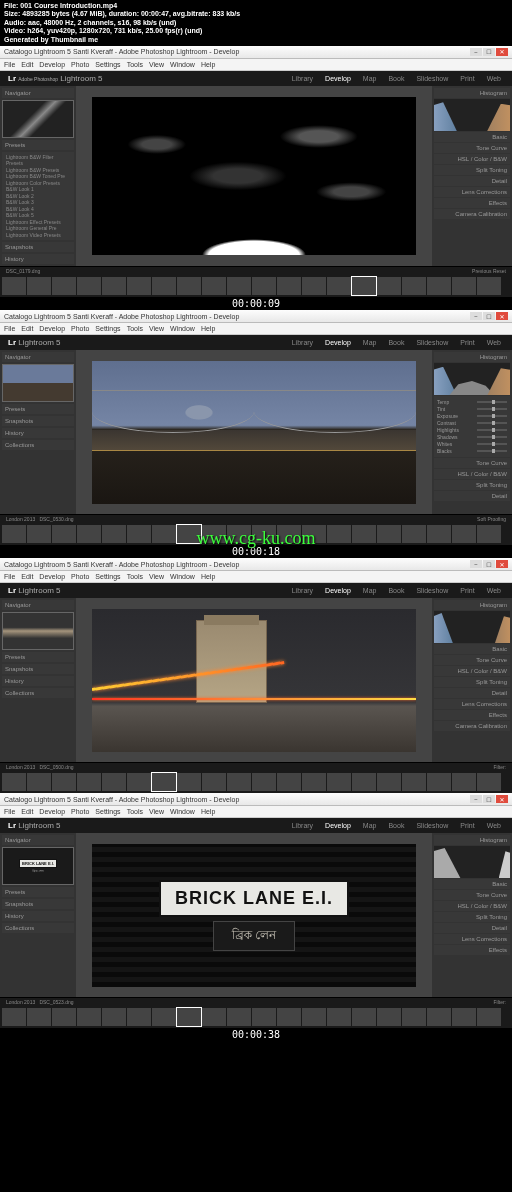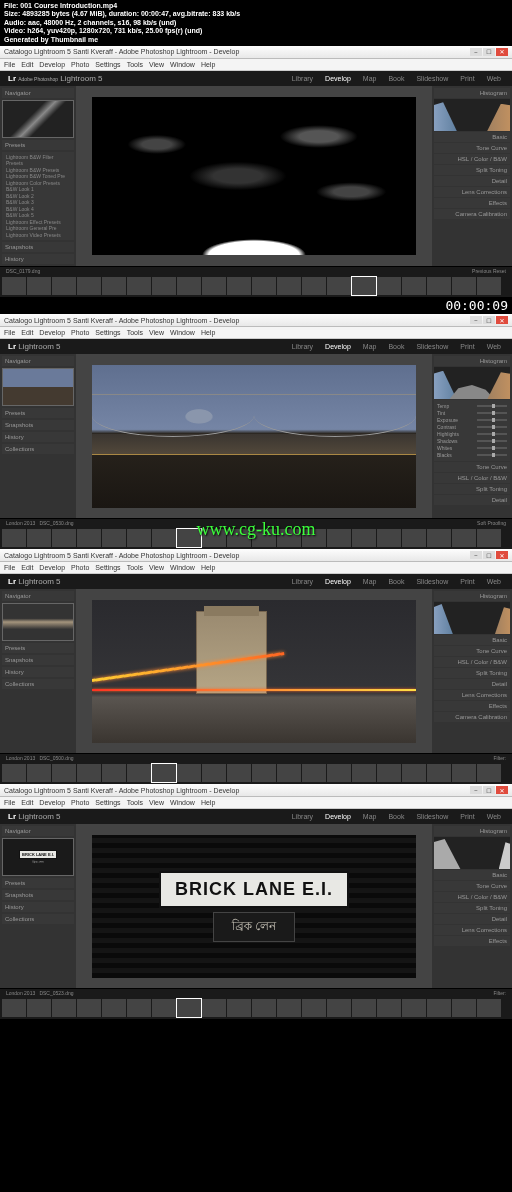--- a/index.html
+++ b/index.html
@@ -323,23 +323,23 @@
   padding: 1px 6px;
   font-size: 5px;
   color: #888;
   display: flex;
   justify-content: space-between;
 }
 
 .timestamp {
   background: #000;
   color: #fff;
-  text-align: right;
+  text-align: center;
   padding: 1px 4px;
-  font-size: 13px;
+  font-size: 10px;
   font-family: monospace;
 }
 
 .watermark {
   position: absolute;
   top: 50%;
   left: 50%;
   transform: translate(-50%, -50%);
   color: #3cff3c;
   font-size: 18px;
@@ -582,20 +582,21 @@
         <div class="film-thumb"></div>
         <div class="film-thumb"></div>
         <div class="film-thumb"></div>
         <div class="film-thumb"></div>
         <div class="film-thumb"></div>
         <div class="film-thumb"></div>
         <div class="film-thumb"></div>
         <div class="film-thumb"></div>
     </div>
   </div>
+  <div class="timestamp">00:00:18</div>
 </div>
 
 <div class="watermark-holder" style="position:relative; height:0;">
   <div class="watermark" style="top:-20px">www.cg-ku.com</div>
 </div>
 
 <div class="frame">
   <div class="title-bar">
     <span>Catalogo Lightroom 5 Santi Kveraff - Adobe Photoshop Lightroom - Develop</span>
     <div class="win-controls">
@@ -777,13 +778,14 @@
         <div class="film-thumb"></div>
         <div class="film-thumb"></div>
         <div class="film-thumb"></div>
         <div class="film-thumb"></div>
         <div class="film-thumb"></div>
         <div class="film-thumb"></div>
         <div class="film-thumb"></div>
         <div class="film-thumb"></div>
     </div>
   </div>
+  <div class="timestamp">00:00:38</div>
 </div>
 
 </body></html>

